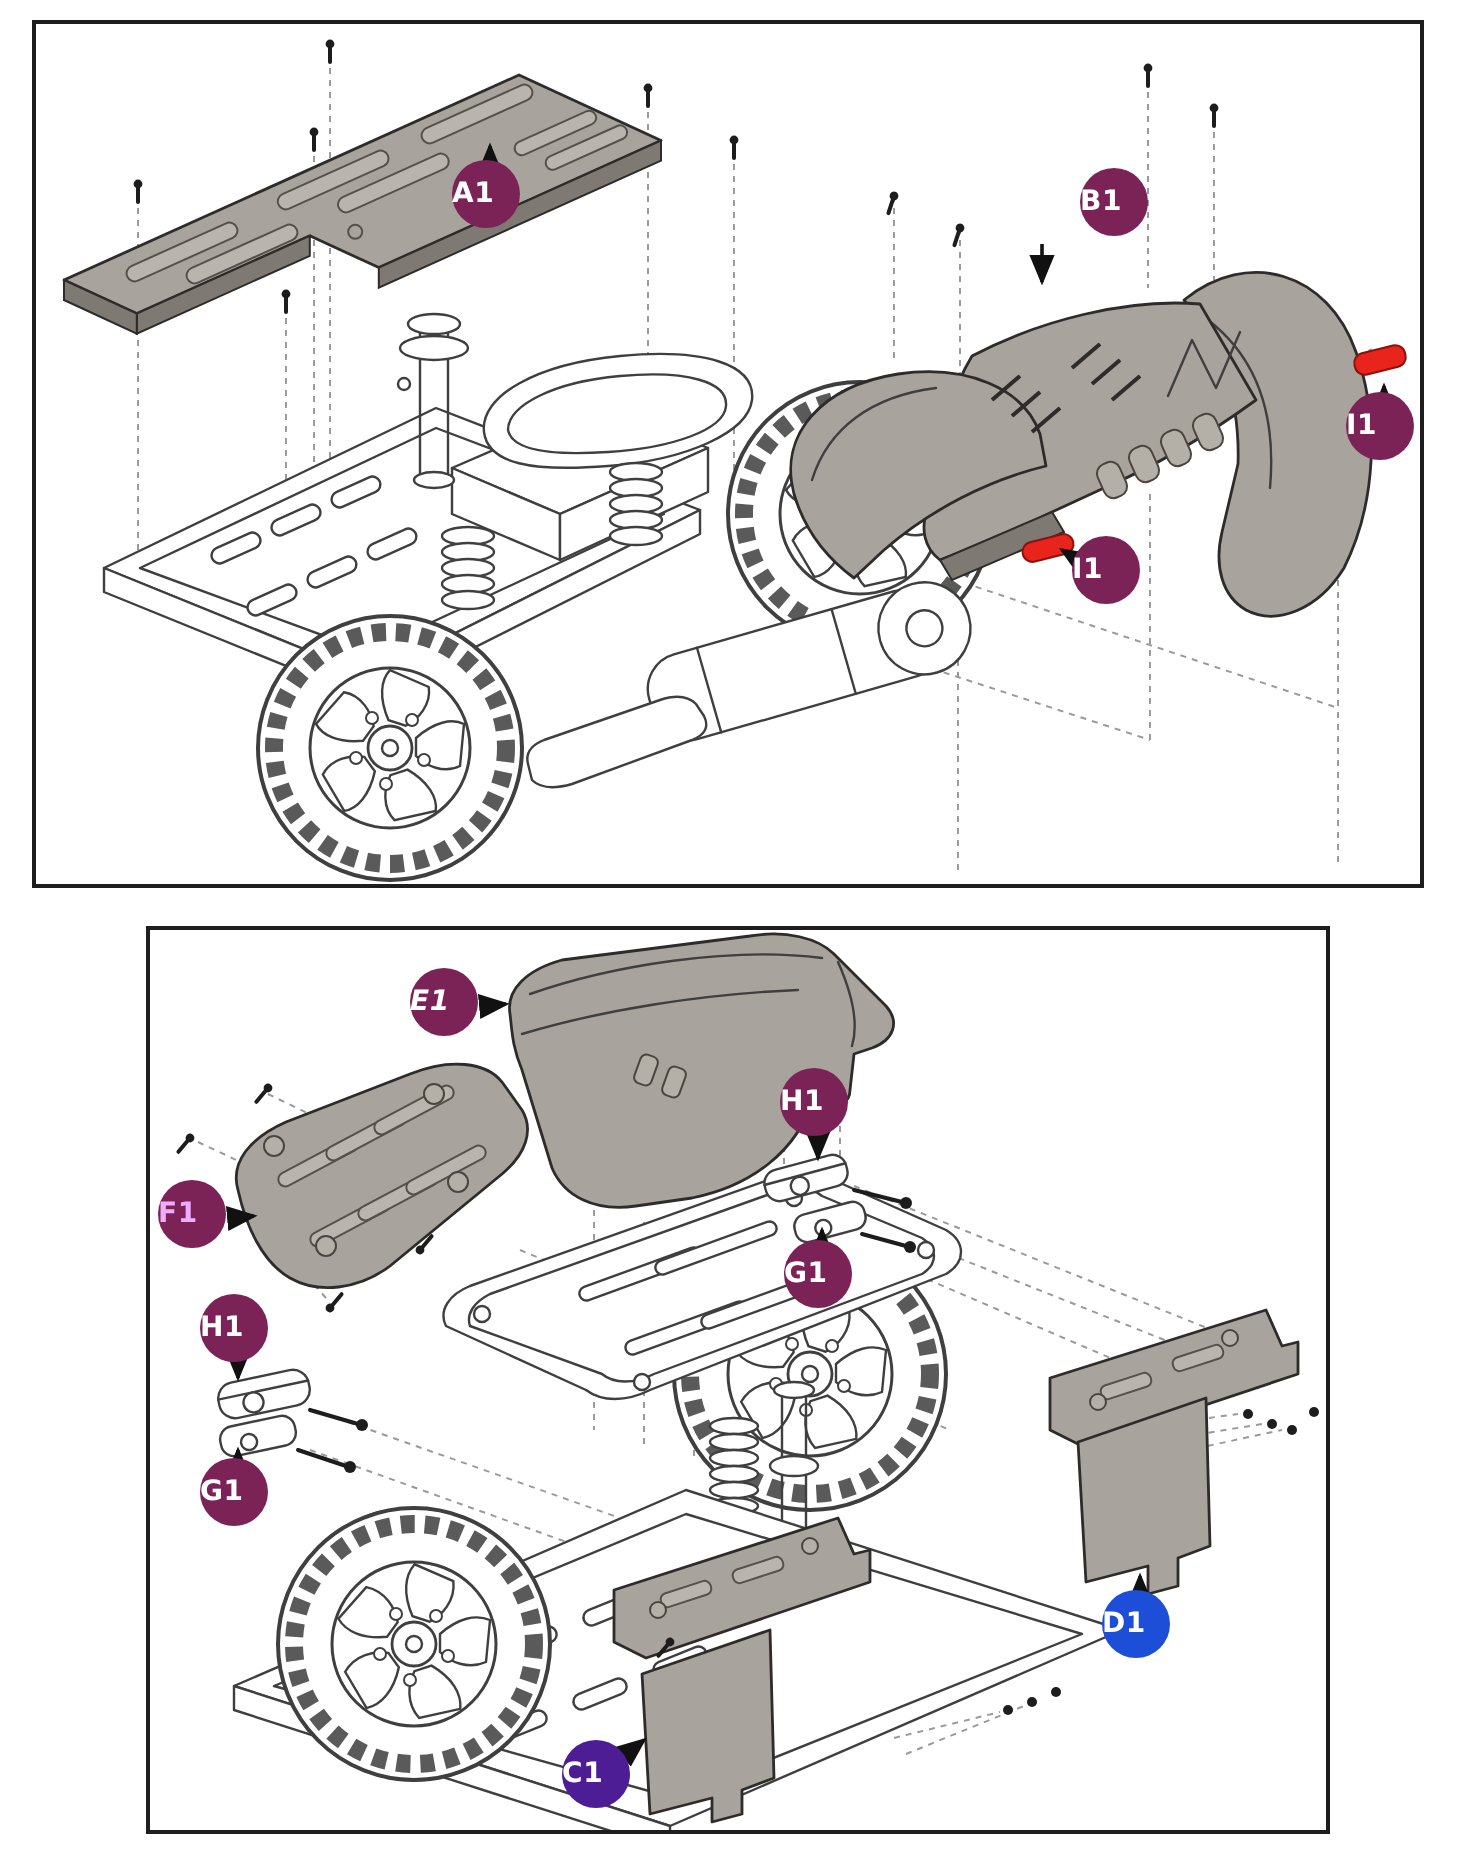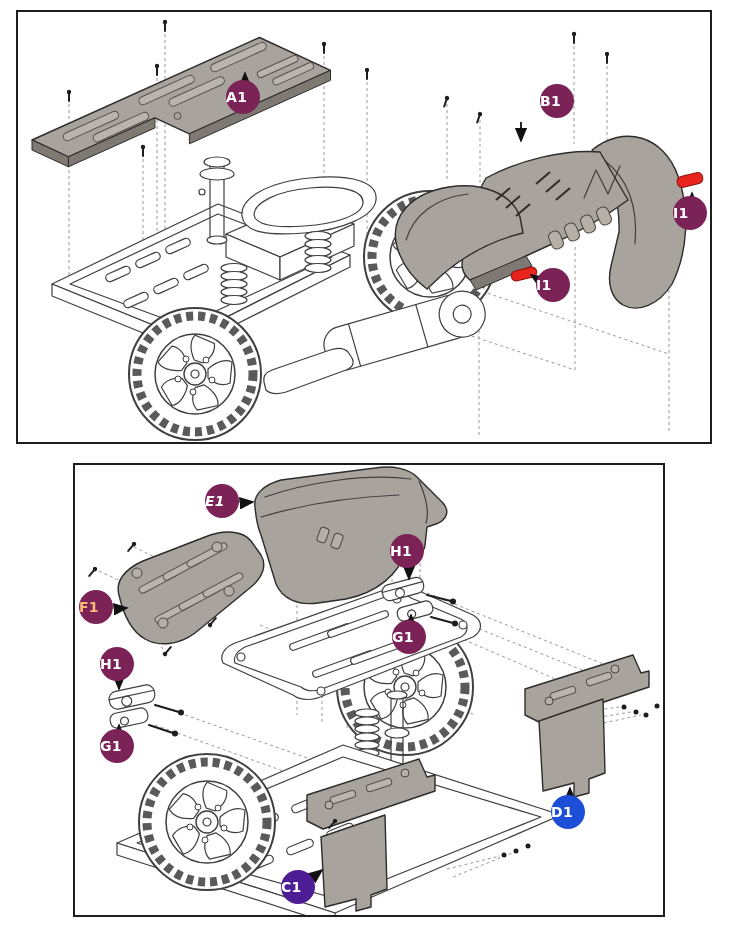--- a/index.html
+++ b/index.html
@@ -464,21 +464,21 @@
 <div class="badge" style="left: 673px; top: 196px; background: rgb(123, 34, 87); color: rgb(255, 255, 255);">
     <span>I1</span>
   </div>
 <div class="badge" style="left: 536px; top: 268px; background: rgb(123, 34, 87); color: rgb(255, 255, 255);">
     <span>I1</span>
   </div>
 
 <div class="badge" style="left: 205px; top: 484px; background: rgb(123, 34, 87); color: rgb(255, 255, 255); font-style: italic;">
     <span>E1</span>
   </div>
-<div class="badge" style="left: 79px; top: 590px; background: rgb(123, 34, 87); color: #fdba74;">
+<div class="badge" style="left: 79px; top: 590px; background: rgb(123, 34, 87); color: #f0abfc;">
     <span>F1</span>
   </div>
 <div class="badge" style="left: 390px; top: 534px; background: rgb(123, 34, 87); color: rgb(255, 255, 255);">
     <span>H1</span>
   </div>
 <div class="badge" style="left: 392px; top: 620px; background: rgb(123, 34, 87); color: rgb(255, 255, 255);">
     <span>G1</span>
   </div>
 <div class="badge" style="left: 100px; top: 647px; background: rgb(123, 34, 87); color: rgb(255, 255, 255);">
     <span>H1</span>

